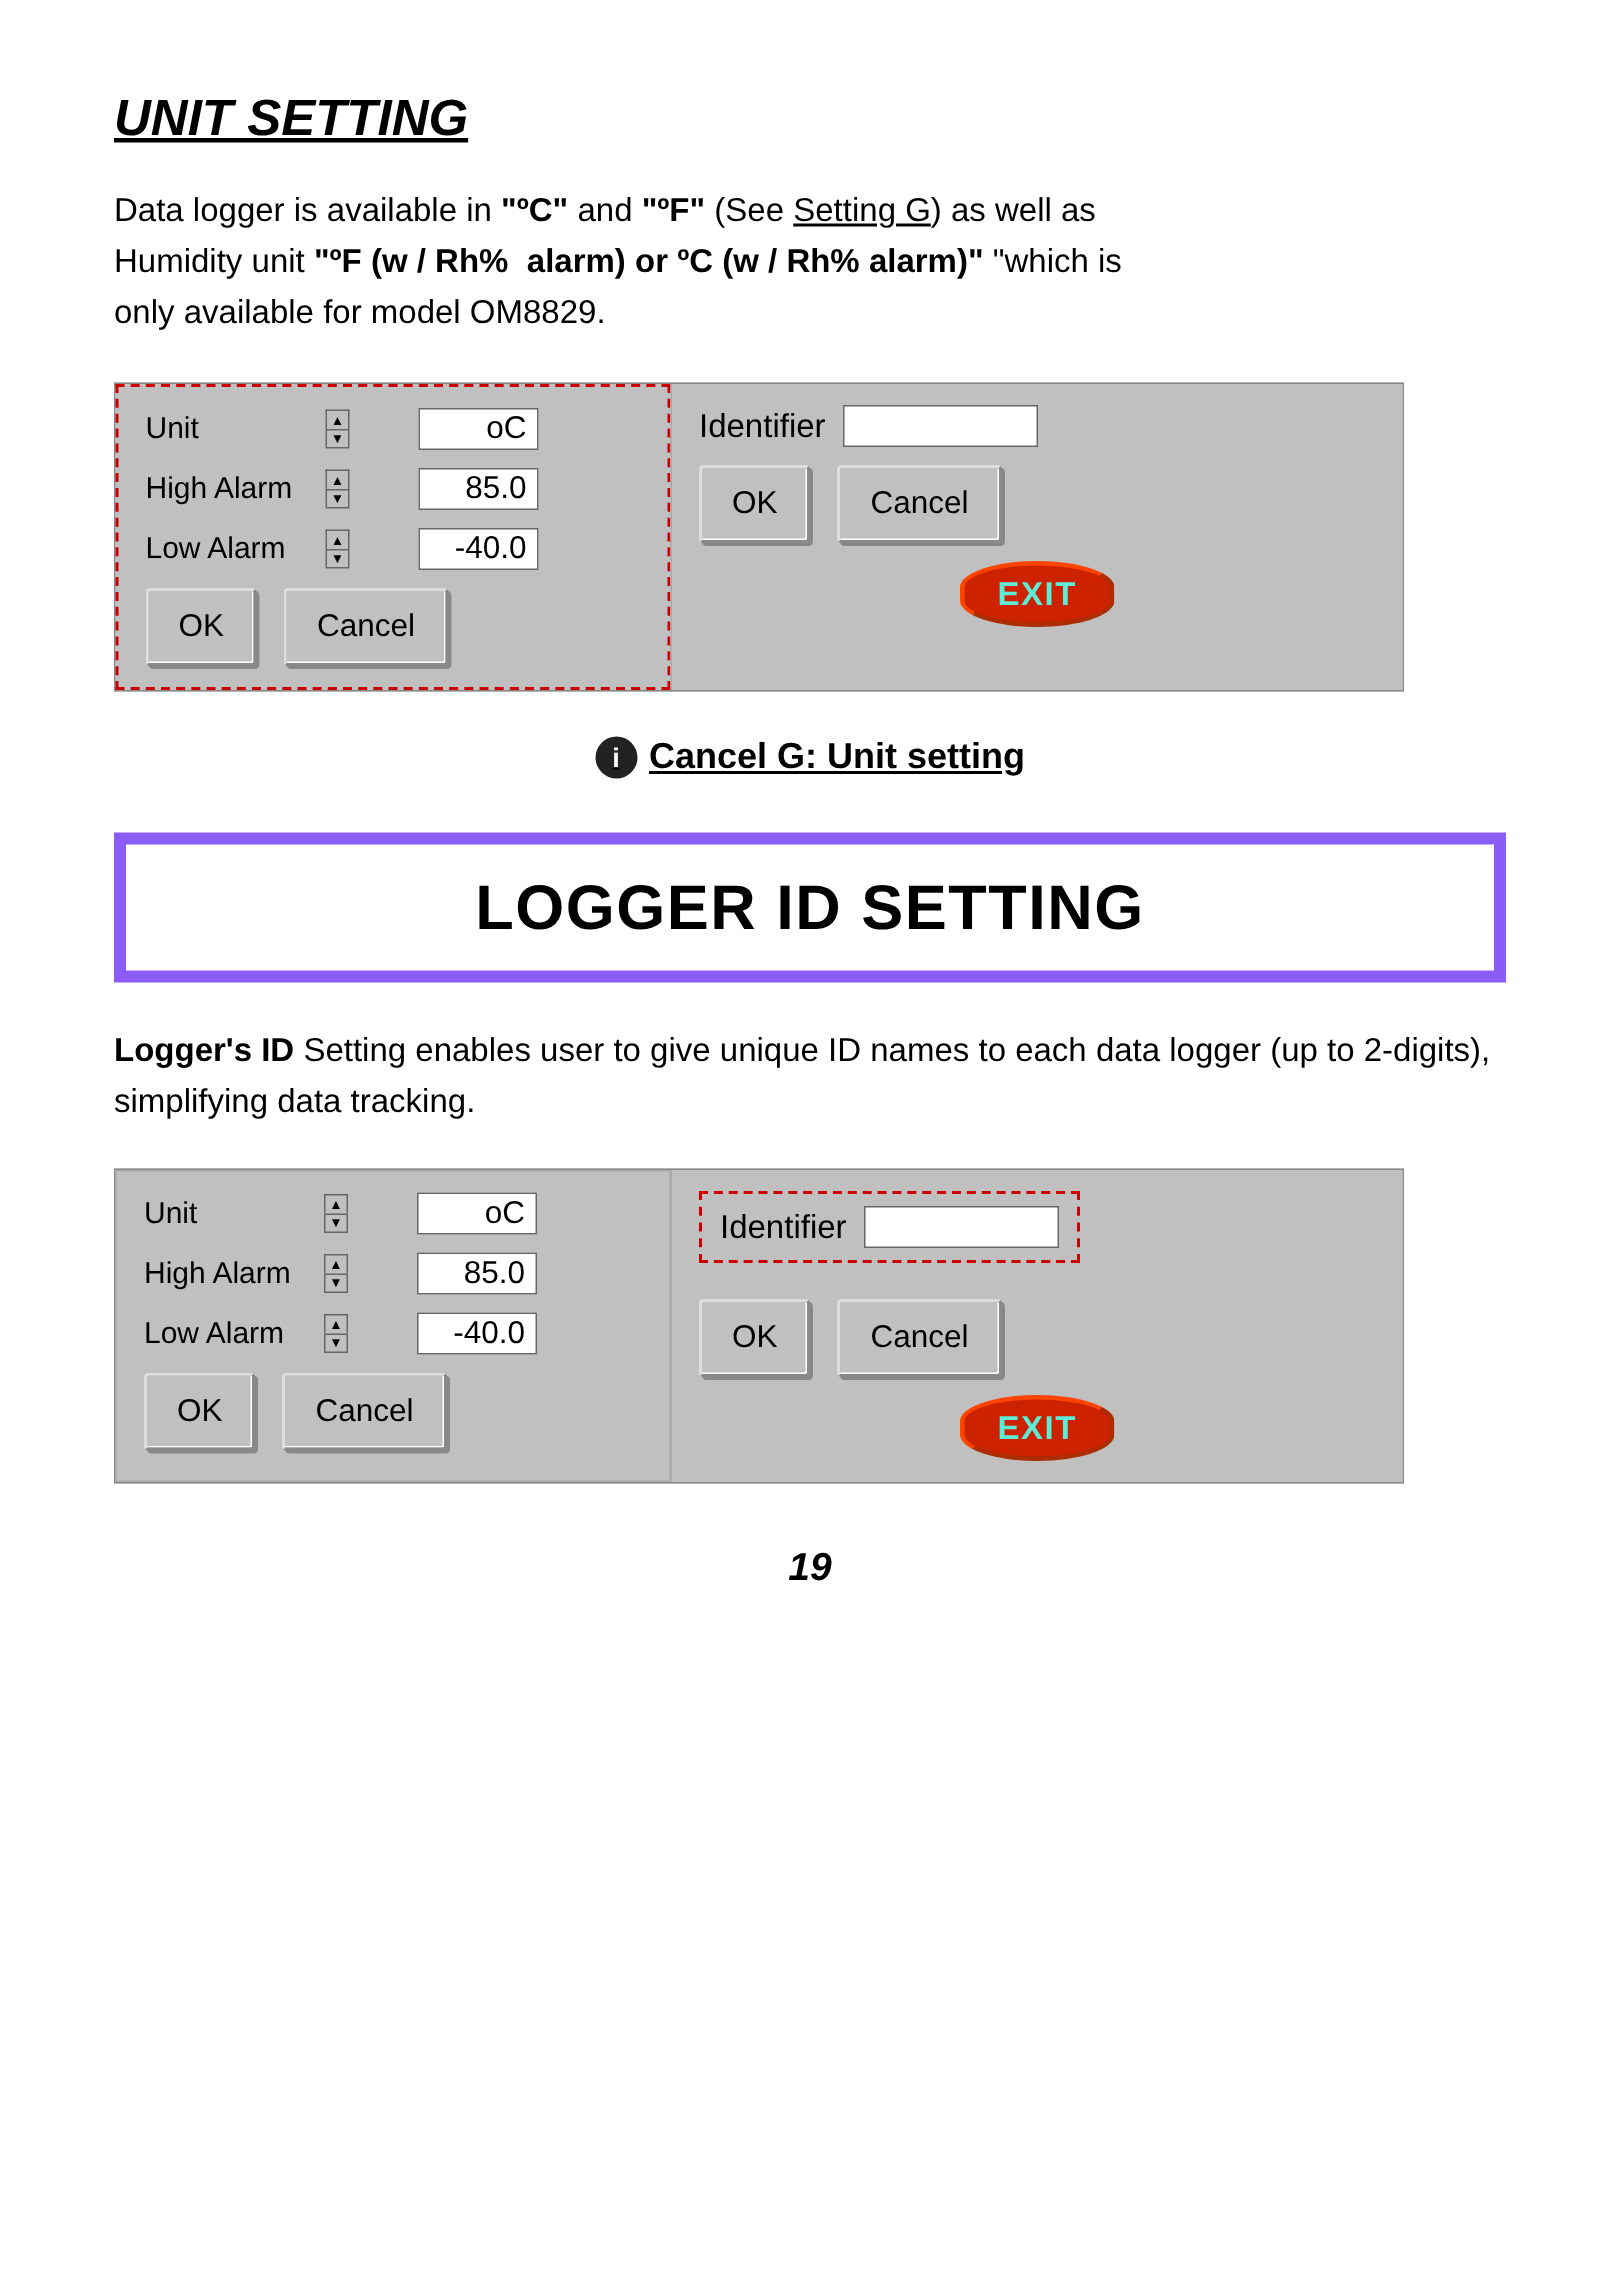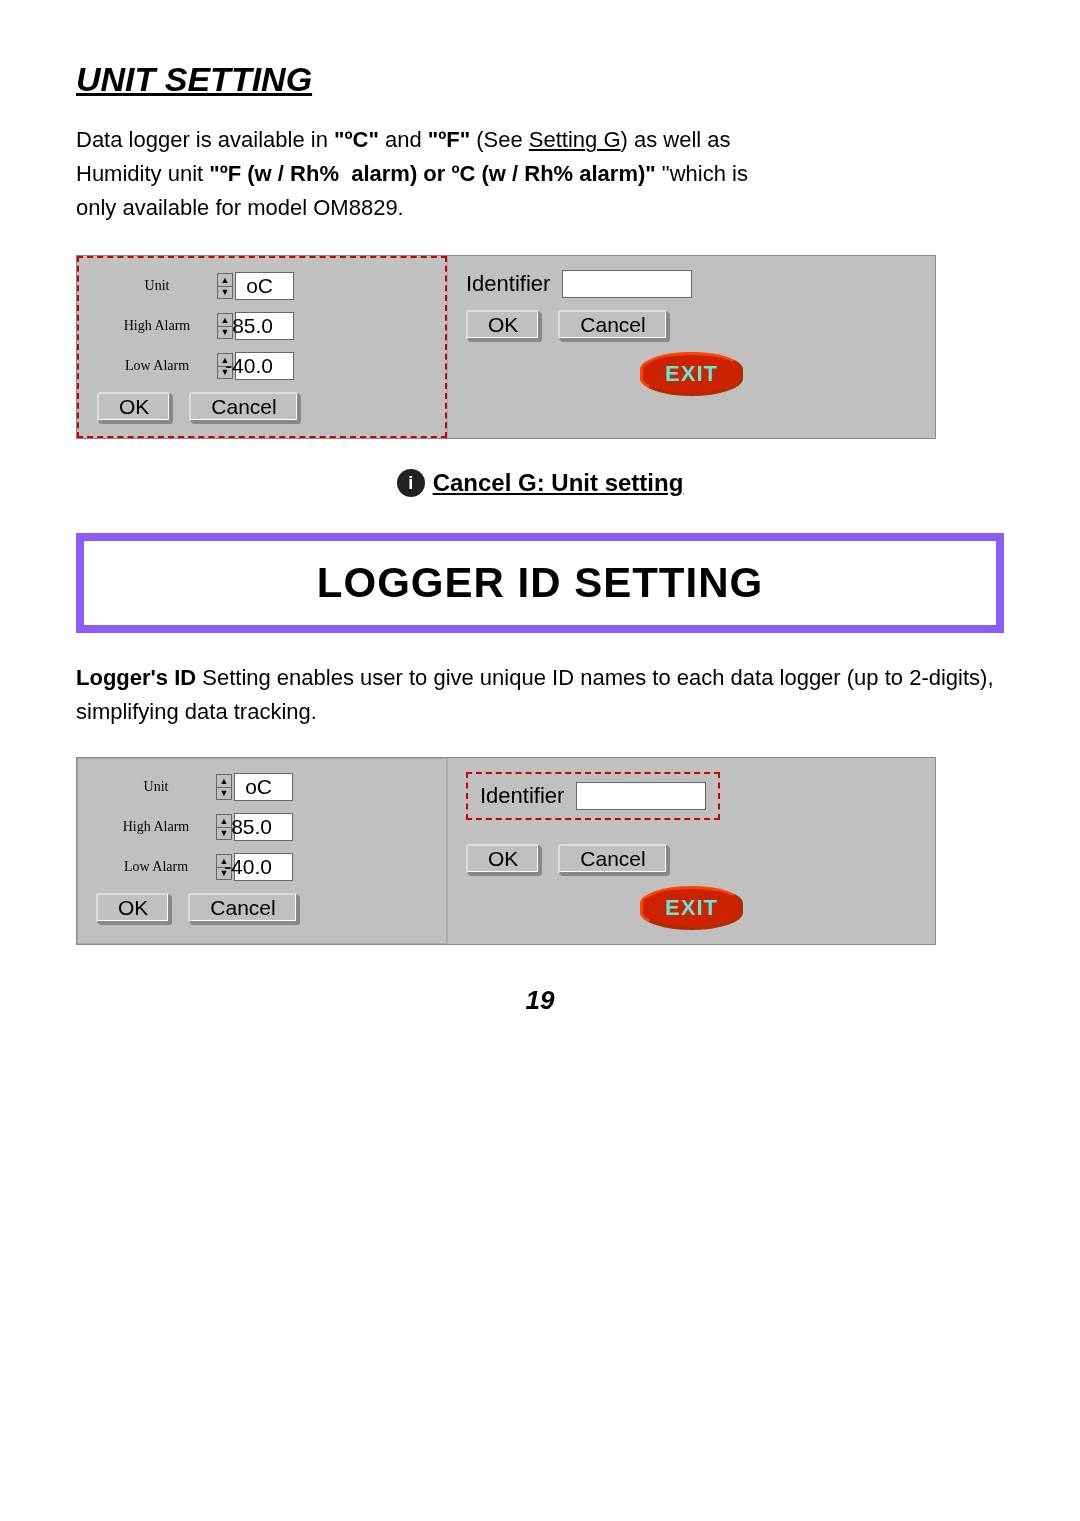--- a/index.html
+++ b/index.html
@@ -57,24 +57,23 @@
     }
 
     
     .dialog-row {
       display: flex;
       align-items: center;
       margin-bottom: 12px;
     }
 
     .row-label {
-      font-size: 14px;
+      font-size: 20px;
       width: 120px;
-      font-family: Liberation Serif, serif;
-      text-align: center;
+      font-family: Liberation Sans, sans-serif;
     }
 
     
     .spinner-control {
       display: flex;
       align-items: center;
       margin-right: 6px;
     }
 
     .spinner-arrows {
@@ -96,37 +95,38 @@
       line-height: 1;
     }
 
     .spinner-arrow:first-child {
       border-bottom: none;
     }
 
     .value-box {
       background: white;
       border: 1px solid #666;
-      width: 59px;
+      width: 80px;
       height: 28px;
       display: flex;
       align-items: center;
       justify-content: flex-end;
-      padding-right: 20px;
+      padding-right: 7px;
       font-size: 21px;
       font-family: Arial, sans-serif;
+      margin-left: 44px;
     }
 
     
     .dialog-btn {
       background: #c0c0c0;
       border: 2px outset #ddd;
       border-radius: 3px;
       font-size: 21px;
-      padding: 1px 20px;
+      padding: 12px 20px;
       cursor: pointer;
       font-family: Arial, sans-serif;
       margin-right: 18px;
       box-shadow: 2px 2px 0 #888, -1px -1px 0 #fff inset;
     }
 
     .btn-row {
       display: flex;
       align-items: center;
       margin-top: 8px;

